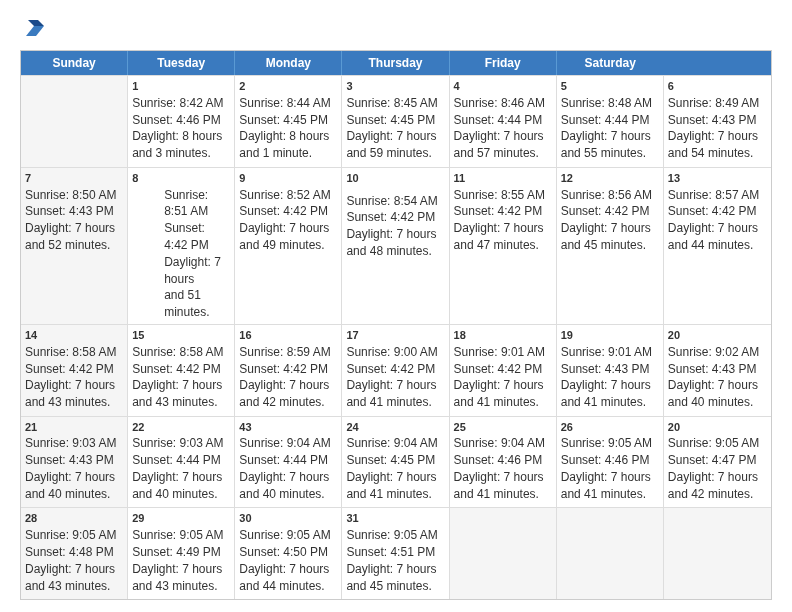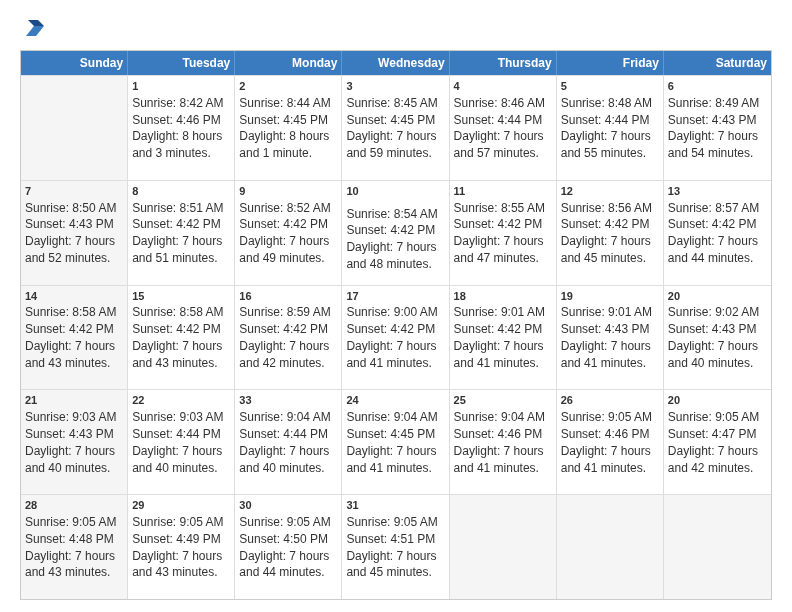--- a/index.html
+++ b/index.html
@@ -62,21 +62,21 @@
     .cal-header-row {
       display: grid;
       grid-template-columns: repeat(7, 1fr);
       background: #3a7abf;
     }
     .cal-header-cell {
       color: #fff;
       font-size: 12px;
       font-weight: bold;
       padding: 5px 4px;
-      text-align: right;
+      text-align: center;
       border-right: 1px solid #5a9ad4;
     }
     .cal-header-cell:last-child { border-right: none; }
     .cal-body {
       display: flex;
       flex-direction: column;
       flex: 1;
     }
     .cal-week {
       display: grid;
@@ -131,21 +131,20 @@
       <div class="month-title"></div>
       <div class="location"></div>
     </div>
   </div>
 
   <div class="calendar">
     <div class="cal-header-row">
     <div class="cal-header-cell">Sunday</div>
         <div class="cal-header-cell">Tuesday</div>
         <div class="cal-header-cell">Monday</div>
-        <div class="cal-header-cell">Wednesday</div>
         <div class="cal-header-cell">Thursday</div>
         <div class="cal-header-cell">Friday</div>
         <div class="cal-header-cell">Saturday</div>
       </div>
     <div class="cal-body">
     <div class="cal-week">
           <div class="cal-cell shaded empty"></div>
           <div class="cal-cell">
             <span class="day-number">1</span>
             <div class="cell-content" style="white-space: pre-line;">Sunrise: 8:42 AM
@@ -192,21 +191,21 @@
         <div class="cal-week">
           <div class="cal-cell shaded">
             <span class="day-number">7</span>
             <div class="cell-content" style="white-space: pre-line;">Sunrise: 8:50 AM
 Sunset: 4:43 PM
 Daylight: 7 hours
 and 52 minutes.</div>
           </div>
           <div class="cal-cell">
             <span class="day-number">8</span>
-            <div class="cell-content" style="white-space: pre-line;">Sunrise: 8:51 AM
+            <div class="cell-content" style="white-space: pre-line; margin-left: 32px;">Sunrise: 8:51 AM
 Sunset: 4:42 PM
 Daylight: 7 hours
 and 51 minutes.</div>
           </div>
           <div class="cal-cell">
             <span class="day-number">9</span>
             <div class="cell-content" style="white-space: pre-line;">Sunrise: 8:52 AM
 Sunset: 4:42 PM
 Daylight: 7 hours
 and 49 minutes.</div>
@@ -300,21 +299,21 @@
 and 40 minutes.</div>
           </div>
           <div class="cal-cell">
             <span class="day-number">22</span>
             <div class="cell-content" style="white-space: pre-line;">Sunrise: 9:03 AM
 Sunset: 4:44 PM
 Daylight: 7 hours
 and 40 minutes.</div>
           </div>
           <div class="cal-cell">
-            <span class="day-number">33</span>
+            <span class="day-number">43</span>
             <div class="cell-content" style="white-space: pre-line;">Sunrise: 9:04 AM
 Sunset: 4:44 PM
 Daylight: 7 hours
 and 40 minutes.</div>
           </div>
           <div class="cal-cell">
             <span class="day-number">24</span>
             <div class="cell-content" style="white-space: pre-line;">Sunrise: 9:04 AM
 Sunset: 4:45 PM
 Daylight: 7 hours

